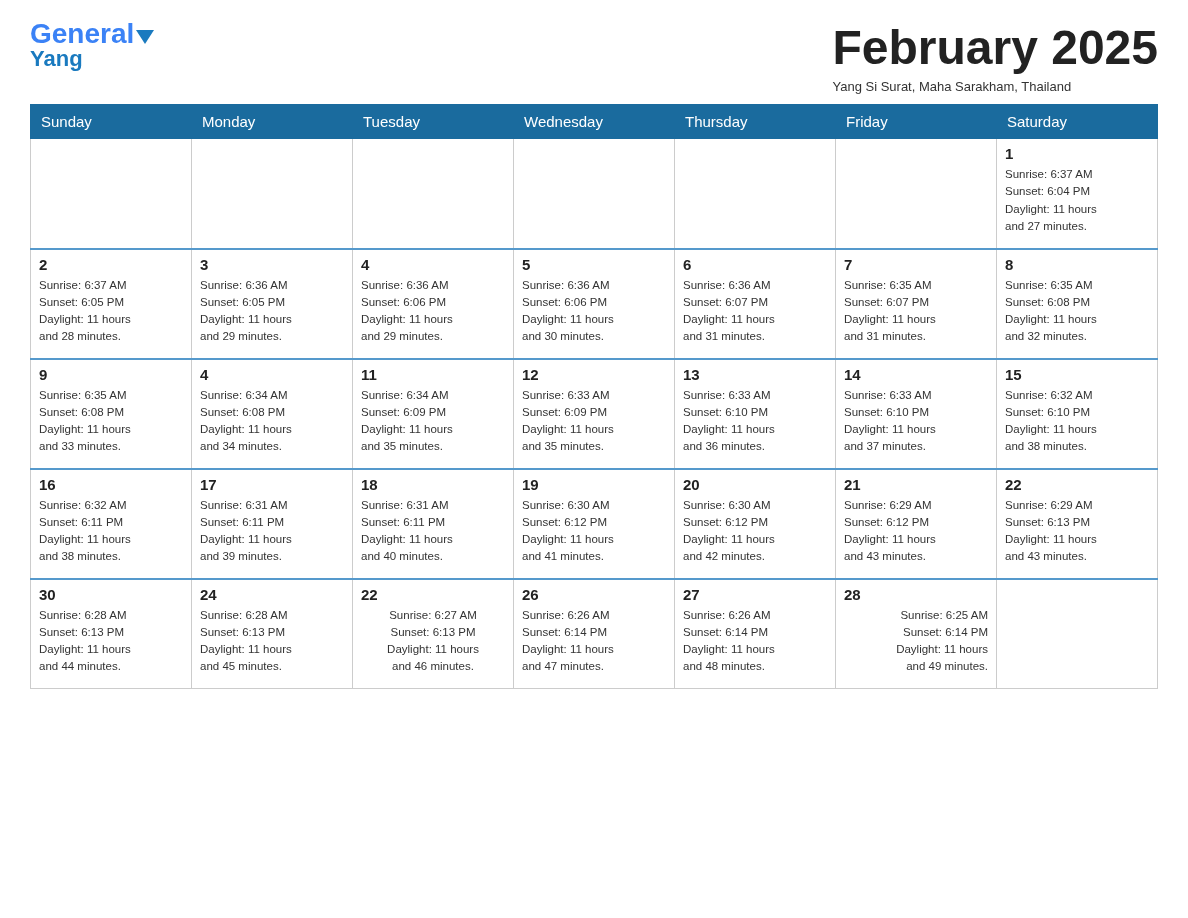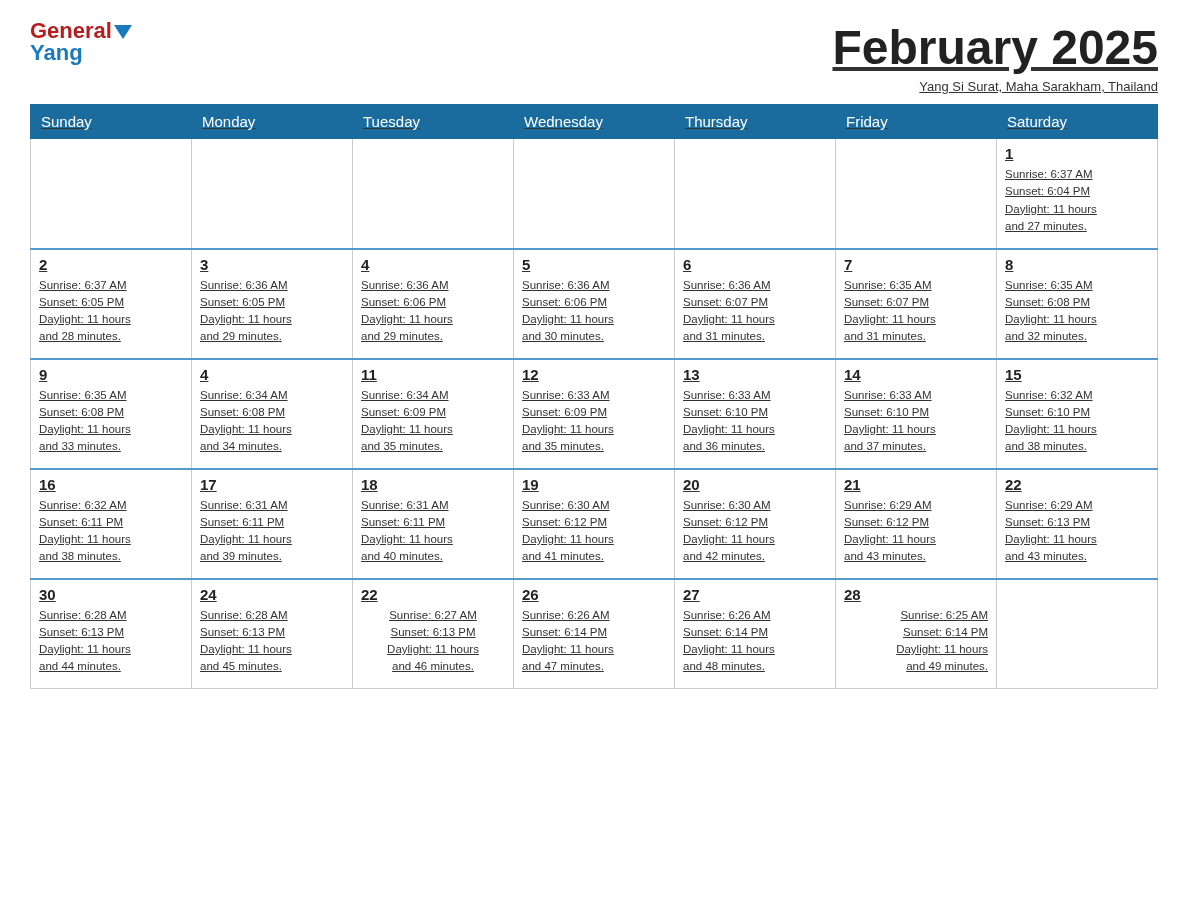--- a/index.html
+++ b/index.html
@@ -25,37 +25,35 @@
       width: 0;
       height: 0;
       border-left: 9px solid transparent;
       border-right: 9px solid transparent;
       border-top: 14px solid #1a7abf;
       margin-left: 2px;
       vertical-align: middle;
       transform: translateY(-2px);
     }
     .title-block {
-      text-align: right;
-      text-decoration: underline;
+      text-align: left;
     }
     .calendar-title {
       font-size: 48px;
       font-weight: bold;
       color: #222;
     }
     .calendar-subtitle {
       font-size: 13px;
       color: #333;
       margin-top: 4px;
     }
     .calendar-table {
       width: 100%;
       border-collapse: collapse;
-      text-decoration: underline;
     }
     .calendar-table th {
       background-color: #1a6b9e;
       color: #fff;
       padding: 8px 10px;
       font-size: 15px;
       font-weight: normal;
       text-align: left;
       border: 1px solid #1a6b9e;
     }
@@ -85,21 +83,21 @@
     .row-divider td {
       border-top: 2px solid #5599cc;
     }
   </style>
 </head>
 <body>
 
 <div class="header">
   <div class="logo">
     <div>
-      <span style="font-size:22px;font-weight:bold;color:#b91c1c;">General</span><span class="logo-triangle"></span>
+      <span style="font-size:28px;font-weight:bold;color:#3b82f6;">General</span><span class="logo-triangle"></span>
     </div>
     <div>
       <span style="font-size:22px;font-weight:bold;color:#1a7abf;">Yang</span>
     </div>
   </div>
   <div class="title-block">
     <div class="calendar-title">February 2025</div>
     <div class="calendar-subtitle">Yang Si Surat, Maha Sarakham, Thailand</div>
   </div>
 </div>

